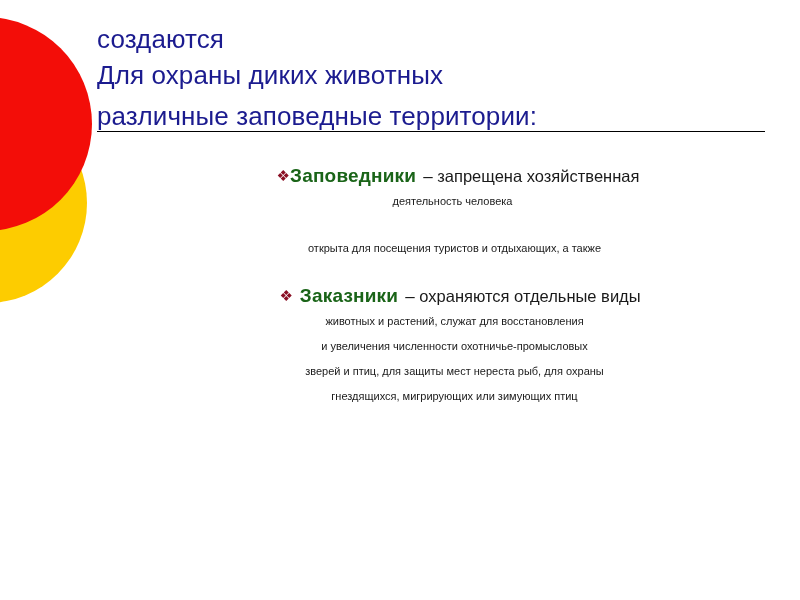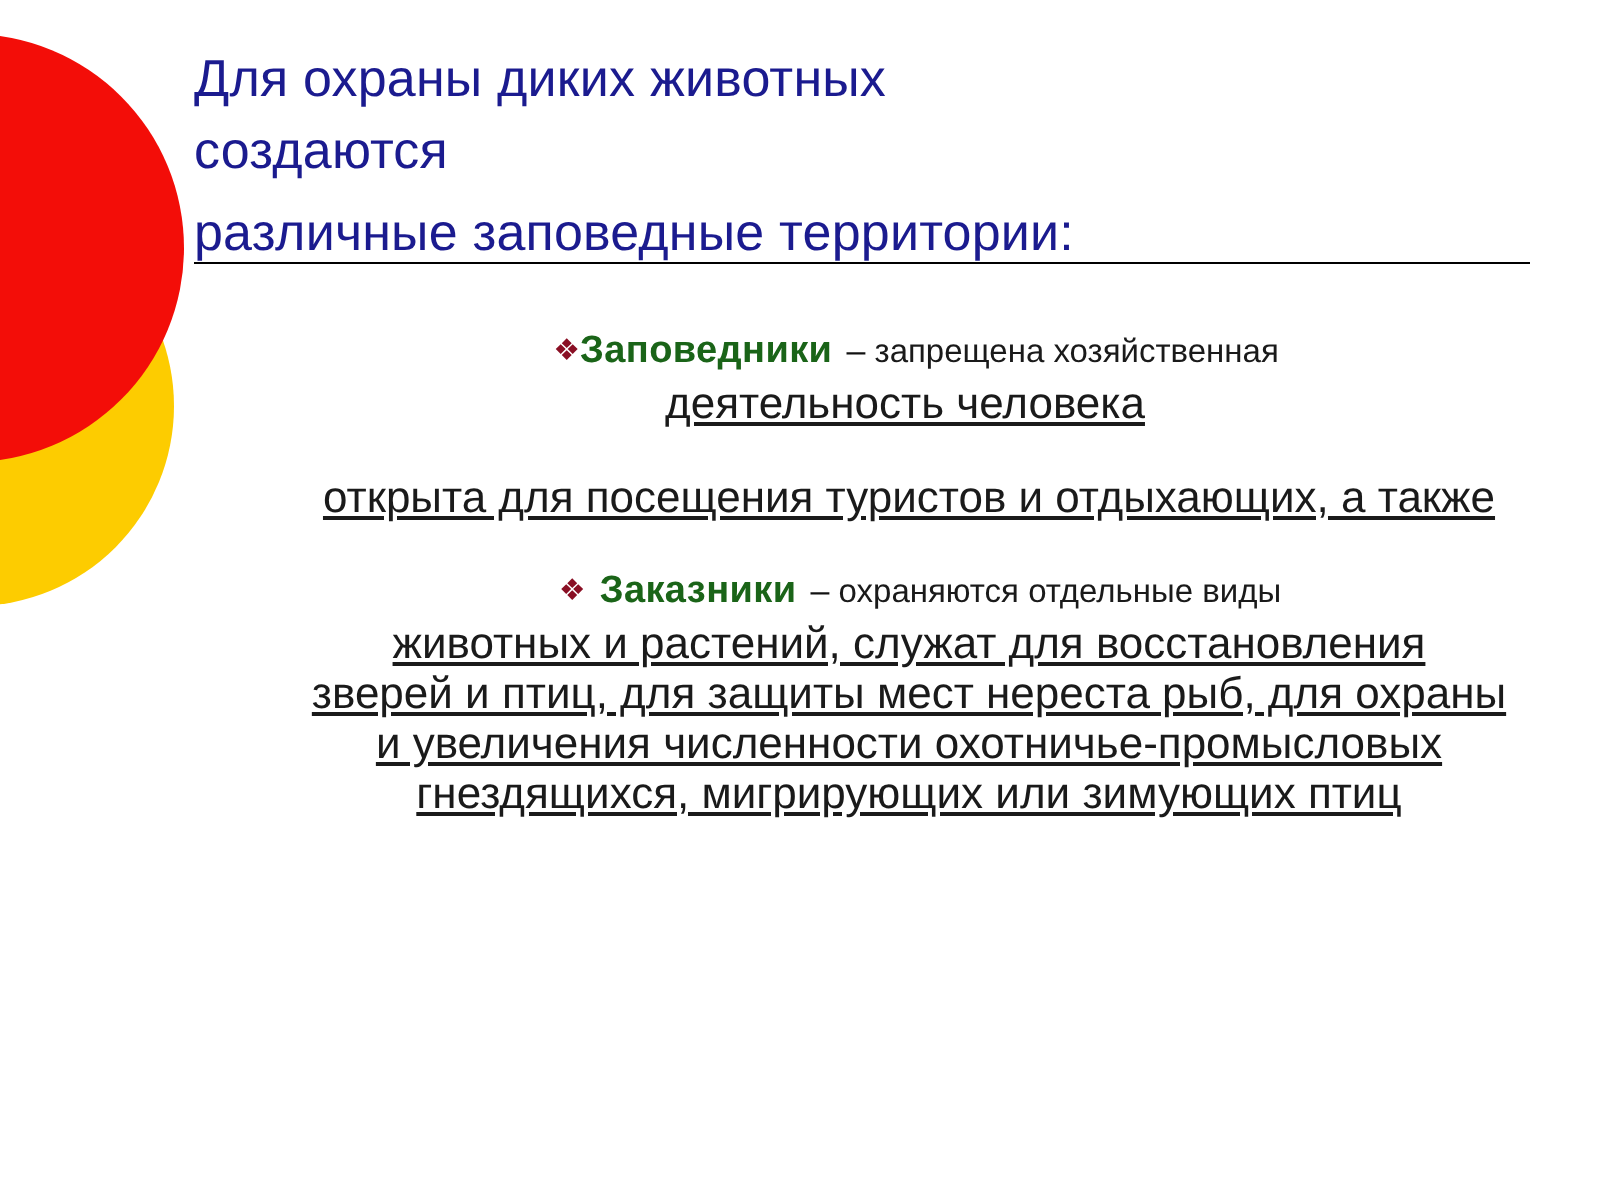--- a/index.html
+++ b/index.html
@@ -116,24 +116,23 @@
     color: #111111;
     font-size: 17px;
   }
   .tail {
     color: #1a1a1a;
     font-size: 16.5px;
   }
   .cont {
     display: block;
     color: #1a1a1a;
-    font-size: 22px;
+    font-size: 11px;
     line-height: 25px;
     margin-left: -11px;
-    text-decoration: underline;
   }
   .cont.indent-sm { margin-left: -7px; }
 
   #group-zapovedniki { margin-bottom: 22px; }
   #group-parki { margin-bottom: 22px; }
   #group-zakazniki { margin-bottom: 22px; }
 
   #group-parki .bullet-line,
   #group-zakazniki .bullet-line,
   #group-zooparki .bullet-line { padding-left: 4px; }
@@ -144,22 +143,22 @@
 <body>
 
 <div id="slide">
 
   <div id="circle-yellow" class="deco-circle"></div>
   <div id="circle-red" class="deco-circle"></div>
 
   <div id="title-rule"></div>
 
   <div id="title-block">
+    <div class="title-line">создаются</div>
     <div class="title-line">Для охраны диких животных</div>
-    <div class="title-line">создаются</div>
     <div class="title-line" id="title-line-2">различные заповедные территории:</div>
   </div>
 
   <div id="body-block">
 
     <div class="bullet-group" id="group-zapovedniki">
       <div class="bullet-line">
         <span class="bullet-marker">❖</span><span class="lead-term">Заповедники</span><span class="lead-gap"></span><span class="dash">–</span>
         <span class="tail">запрещена хозяйственная</span>
       </div>
@@ -169,20 +168,20 @@
     <div class="bullet-group" id="group-parki">
       <span class="cont indent-sm">открыта для посещения туристов и отдыхающих, а также</span>
     </div>
 
     <div class="bullet-group" id="group-zakazniki">
       <div class="bullet-line">
         <span class="bullet-marker">❖</span><span class="lead-gap"></span><span class="lead-term">Заказники</span><span class="lead-gap"></span><span class="dash">–</span>
         <span class="tail">охраняются отдельные виды</span>
       </div>
       <span class="cont indent-sm">животных и растений, служат для восстановления</span>
+      <span class="cont indent-sm">и увеличения численности охотничье-промысловых</span>
       <span class="cont indent-sm">зверей и птиц, для защиты мест нереста рыб, для охраны</span>
-      <span class="cont indent-sm">и увеличения численности охотничье-промысловых</span>
       <span class="cont indent-sm"> гнездящихся, мигрирующих или зимующих птиц</span>
     </div>
 
 
   </div>
 </div>
 
 </body></html>

